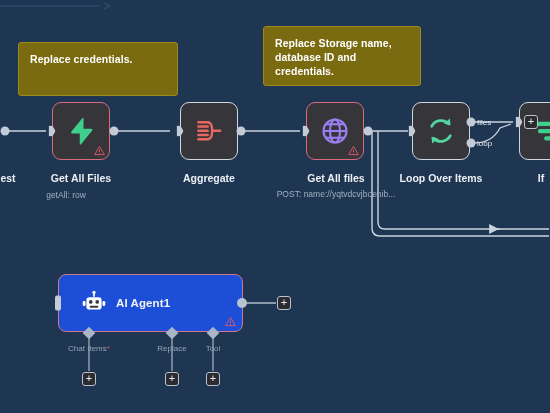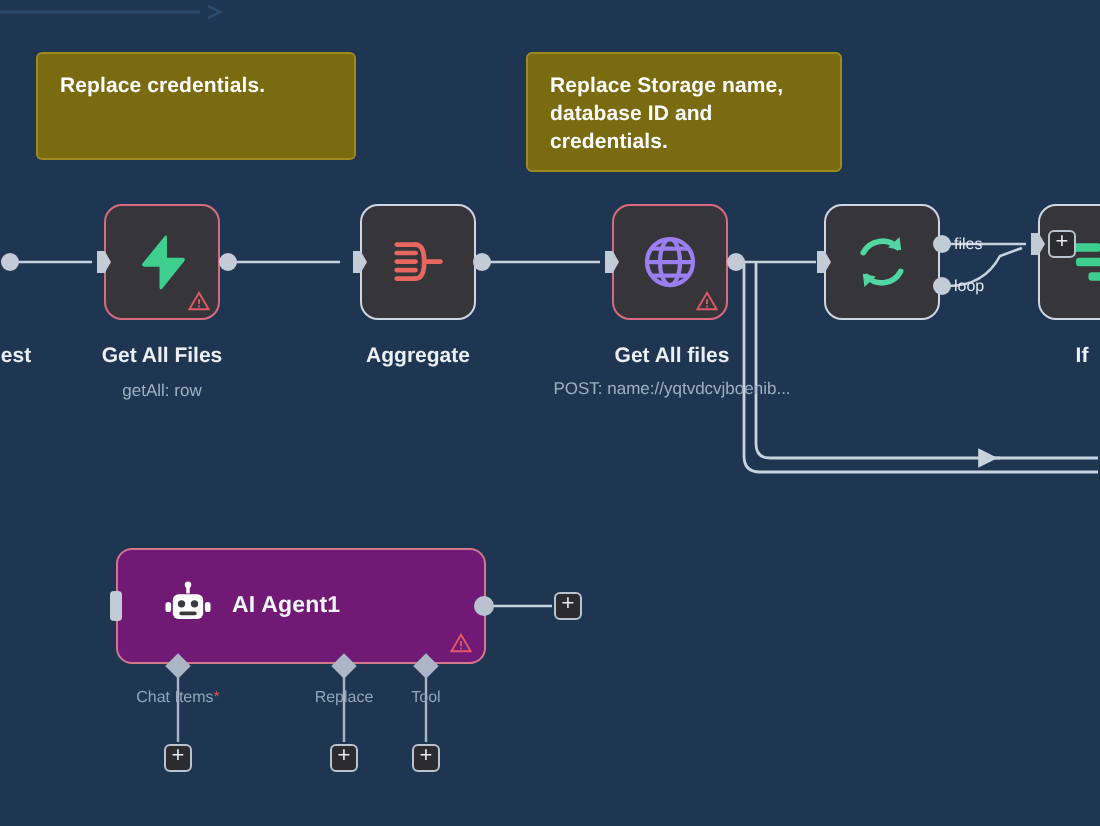--- a/index.html
+++ b/index.html
@@ -106,21 +106,21 @@
     color: #e6ebf1;
     font-size: 11px;
     line-height: 11px;
     text-align: center;
     font-family: "Liberation Sans", sans-serif;
   }
 
   
   .agent {
     position: absolute;
-    background: #701a75;
+    background: #1d4ed8;
     border: 1.5px solid #d1788a;
     border-radius: 8px;
     display: flex;
     align-items: center;
     padding-left: 22px;
     gap: 9px;
   }
   .agent-title {
     color: #f2f5f8;
     font-size: 11.5px;
@@ -190,21 +190,21 @@
     <path d="M372,131 L372,228 Q372,236 380,236 L549,236" stroke="#c9d3de" stroke-width="1.4" fill="none"></path>
     <path d="M500,229 L494,229" stroke="#c9d3de" stroke-width="1.4" fill="none" marker-end="url(#arrL)"></path>
 
     <path d="M245,303 L276,303" stroke="#c9d3de" stroke-width="1.3" fill="none"></path>
 
     <path d="M89,333 L89,371" stroke="#aab6c6" stroke-width="1.2" fill="none"></path>
     <path d="M172,333 L172,371" stroke="#aab6c6" stroke-width="1.2" fill="none"></path>
     <path d="M213,333 L213,371" stroke="#aab6c6" stroke-width="1.2" fill="none"></path>
   </svg>
 
-  <div class="sticky" style="left:18px; top:26px; width:160px; height:54px;">
+  <div class="sticky" style="left:18px; top:42px; width:160px; height:54px;">
     <span>Replace credentials.</span>
   </div>
 
   <div class="sticky" style="left:263px; top:26px; width:158px; height:60px;">
     <span>Replace Storage name, database ID and credentials.</span>
   </div>
 
   <div class="port-out" style="left:5px; top:131px;"></div>
   <div class="node-label" style="left:8px; top:172px;text-align:center;">est</div>
 
@@ -214,21 +214,21 @@
     </svg>
     <svg class="warn-tri" viewBox="0 0 24 24">
       <path d="M12 3 L22.5 21 H1.5 Z" fill="none" stroke="#e05a68" stroke-width="2"></path>
       <rect x="11" y="10" width="2" height="5.5" fill="#e05a68"></rect>
       <rect x="11" y="17" width="2" height="2" fill="#e05a68"></rect>
     </svg>
   </div>
   <div class="port-in" style="left:52px; top:131px;"></div>
   <div class="port-out" style="left:114px; top:131px;"></div>
   <div class="node-label" style="left:81px; top:172px;">Get All Files</div>
-  <div class="node-sub" style="left:81px; top:190px;">getAll: row</div>
+  <div class="node-sub" style="left:66px; top:190px;">getAll: row</div>
 
   <div class="node node-sq" style="left:180px; top:102px;">
     <svg width="30" height="30" viewBox="0 0 24 24">
       <g stroke="#e8685f" stroke-width="1.9" stroke-linecap="round">
         <line x1="3.5" y1="5" x2="11" y2="5"></line>
         <line x1="3.5" y1="8.4" x2="11" y2="8.4"></line>
         <line x1="3.5" y1="11.8" x2="11" y2="11.8"></line>
         <line x1="3.5" y1="15.2" x2="11" y2="15.2"></line>
         <line x1="3.5" y1="18.6" x2="11" y2="18.6"></line>
         <path d="M11 5 Q14.5 5 14.5 11.8 Q14.5 18.6 11 18.6" fill="none"></path>
@@ -269,20 +269,21 @@
       </g>
       <path d="M18.6 2.6 L19.2 7.6 L14.3 6.6 Z" fill="#52d6a0"></path>
       <path d="M5.4 21.4 L4.8 16.4 L9.7 17.4 Z" fill="#52d6a0"></path>
     </svg>
   </div>
   <div class="port-in" style="left:412px; top:131px;"></div>
   <div class="port-out" style="left:471px; top:122px;"></div>
   <div class="port-out" style="left:471px; top:143px;"></div>
   <div class="port-tag" style="left:477px; top:122px;">files</div>
   <div class="port-tag" style="left:477px; top:143px;">loop</div>
+  <div class="node-label" style="left:441px; top:172px;">Loop Over Items</div>
 
   <div class="node node-sq" style="left:519px; top:102px; width:58px;">
     <svg width="30" height="30" viewBox="0 0 24 24">
       <g fill="#3ecf8e">
         <rect x="2" y="4.5" width="12" height="3.4" rx="1.3"></rect>
         <rect x="4" y="10.3" width="14" height="3.4" rx="1.3"></rect>
         <rect x="9" y="16.1" width="6" height="3.4" rx="1.3"></rect>
       </g>
     </svg>
   </div>

